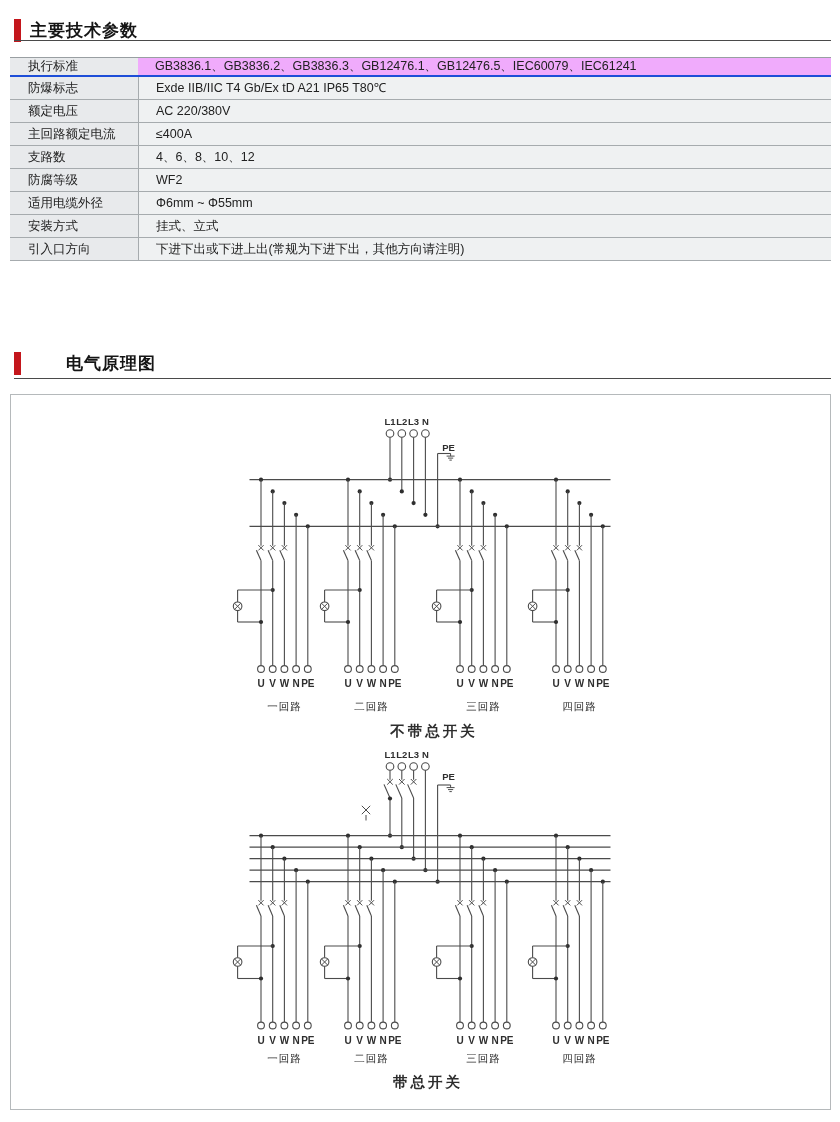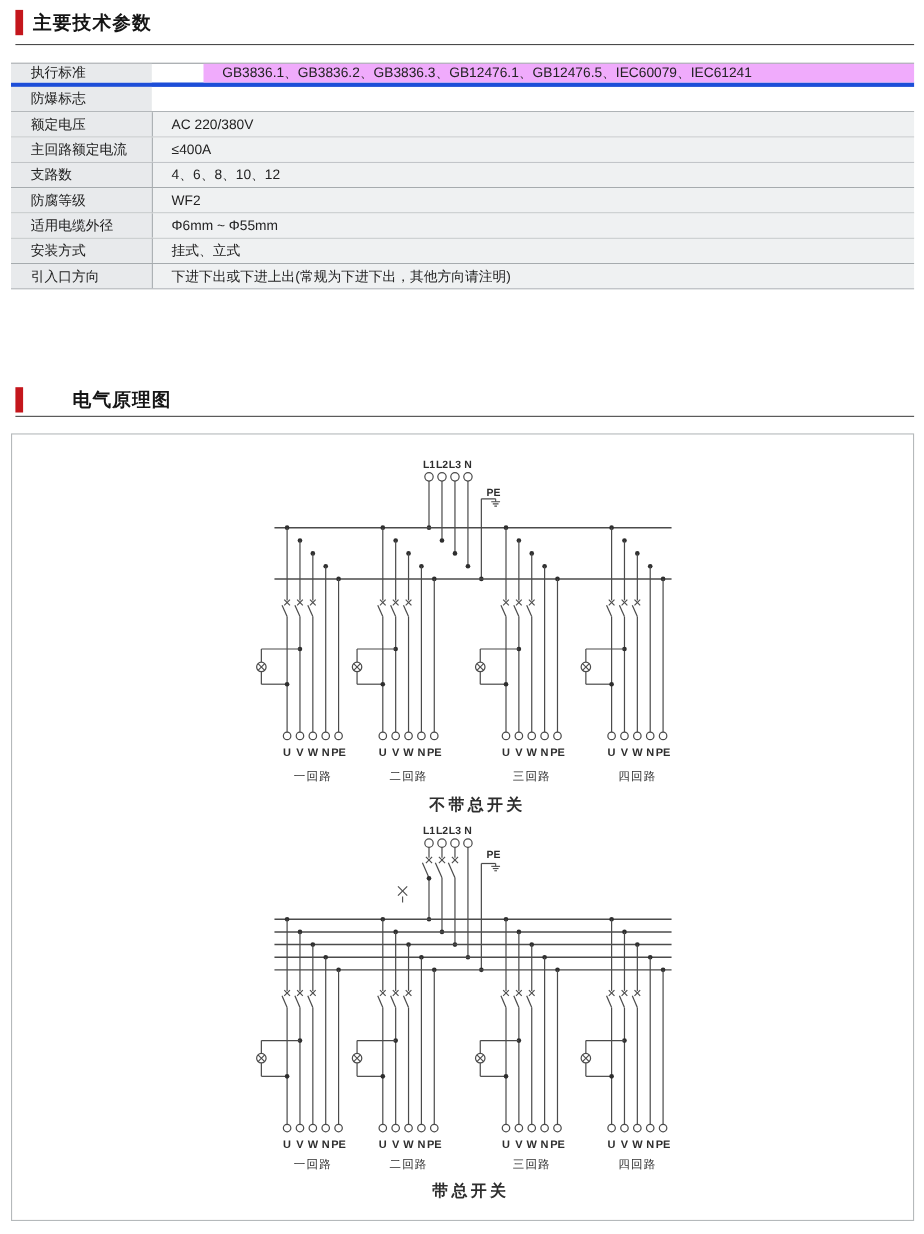--- a/index.html
+++ b/index.html
@@ -8,49 +8,50 @@
 
   
   .sec-head{position:absolute;left:14px;display:flex;align-items:center;}
   .accent-bar{width:7px;height:23px;background:#c4161c;margin-right:9px;flex:0 0 auto;}
   .sec-title{font-size:17px;font-weight:bold;color:#151515;letter-spacing:1px;}
   .rule{position:absolute;left:14px;width:817px;border-top:1.6px solid #4a4a4a;height:0;}
 
   
   .spec-table{position:absolute;left:10px;top:57px;width:821px;border-top:1px solid #999fa2;}
   .srow{display:flex;height:22px;border-bottom:1px solid #a6abae;}
-  .srow.first{height:17px;border-bottom:4px solid #1d4ed8;gap:47px;}
+  .srow.first{height:17px;border-bottom:2px solid #1d4ed8;}
   .scell{display:flex;align-items:center;font-size:12.5px;color:#222;line-height:1;}
   .slabel{width:128px;padding-left:18px;background:#e8eaec;flex:0 0 auto;box-sizing:border-box;}
   .svalue{flex:1;padding-left:17px;background:#eff1f2;border-left:1px solid #a6abae;}
   .srow.first .svalue{border-left:none;background:#f0abfc;}
 
   
   .diagram-box{position:absolute;left:10px;top:394px;width:819px;height:714px;border:1px solid #b5b9bb;background:#fff;}
   #schem-svg{width:100%;height:100%;display:block;}
   #schem-svg text{font-family:"Liberation Sans", sans-serif;fill:#2e2e2e;}
 </style>
 </head>
 <body>
 
 <div class="page">
 
-  <div class="sec-head" style="top:9px;">
+  <div class="sec-head" style="top:19px;">
     <div class="accent-bar"></div>
     <div class="sec-title">主要技术参数</div>
   </div>
   <div class="rule" style="top:40px;"></div>
 
   <div class="spec-table">
     <div class="srow first">
         <div class="scell slabel">执行标准</div>
         <div class="scell svalue">GB3836.1、GB3836.2、GB3836.3、GB12476.1、GB12476.5、IEC60079、IEC61241</div>
       </div>
     <div class="srow">
         <div class="scell slabel">防爆标志</div>
+        <div class="scell svalue">Exde IIB/IIC T4 Gb/Ex tD A21 IP65 T80℃</div>
       </div>
     <div class="srow">
         <div class="scell slabel">额定电压</div>
         <div class="scell svalue">AC 220/380V</div>
       </div>
     <div class="srow">
         <div class="scell slabel">主回路额定电流</div>
         <div class="scell svalue">≤400A</div>
       </div>
     <div class="srow">

